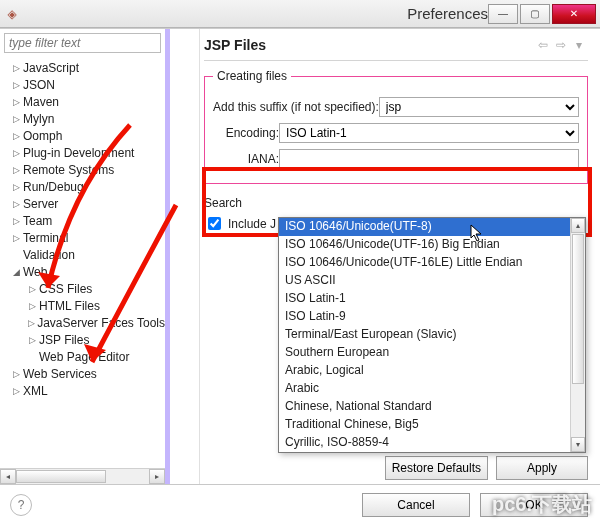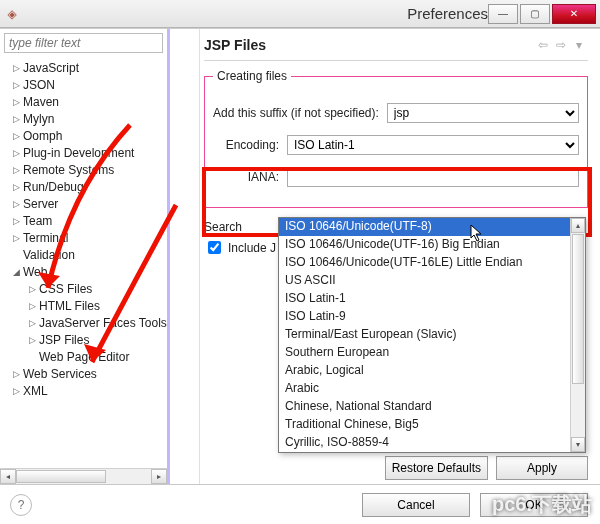--- a/index.html
+++ b/index.html
@@ -9,21 +9,21 @@
   .titlebar { height:28px; background:linear-gradient(#f4f4f4,#e4e4e4); border-bottom:1px solid #b5b5b5; display:flex; align-items:center; padding:0 4px; }
   .titlebar .icon { width:16px; height:16px; display:flex; align-items:center; justify-content:center; color:#a54; margin-right:4px;}
   .titlebar .title { font-size:15px; color:#333; flex:1;text-align:right; }
   .wbtns { display:flex; gap:2px; }
   .wbtn { width:30px; height:20px; border:1px solid #9a9a9a; background:linear-gradient(#fdfdfd,#e6e6e6); display:flex; align-items:center; justify-content:center; font-size:10px; color:#444;}
   .wbtn.close { background:linear-gradient(#e38,#c12 60%,#a01); color:#fff; border-color:#912; width:44px;}
   
   .content { display:flex; height:calc(100% - 28px - 40px); border-top:1px solid #ccc;}
   
   
-  .left { width:170px; border-right:3px solid #c4b5fd; display:flex; flex-direction:column; }
+  .left { width:170px; border-right:5px solid #c4b5fd; display:flex; flex-direction:column; }
   .filter { margin:4px; }
   .filter input { width:100%; height:20px; font-size:12px; padding:2px 4px; color:#888; font-style:italic; border:1px solid #bcbcbc;}
   .tree { flex:1; overflow:auto; padding:2px 0 2px 4px;}
   .tree-row { display:flex; align-items:center; height:17px; white-space:nowrap; cursor:default; }
   .tw { width:13px; display:inline-flex; align-items:center; justify-content:center; color:#666; font-size:9px;}
   .tree-row.l1 { padding-left:6px; }
   .tree-row.l2 { padding-left:22px; }
   .scroll-hor { height:16px; background:#f0f0f0; border-top:1px solid #d0d0d0; display:flex; }
   .scroll-hor .sbtn{ width:16px; background:linear-gradient(#fff,#e0e0e0); border:1px solid #c0c0c0; display:flex; align-items:center; justify-content:center; font-size:8px; color:#555;}
   .scroll-hor .track{flex:1; position:relative;}
@@ -33,21 +33,21 @@
   
   
   .right { flex:1; display:flex; flex-direction:column; padding:0 12px 0 4px; position:relative;}
   .hdr { display:flex; align-items:center; height:32px; border-bottom:1px solid #d4d4d4;}
   .hdr h2 { font-size:14px; font-weight:bold; margin:0; flex:1; }
   .navbtn { width:18px; height:16px; color:#aaa; font-size:12px; display:flex;align-items:center;justify-content:center;}
   
   .body { padding:8px 0; position:relative;}
   fieldset.cf { border:1px solid #ec4899; padding:8px; margin:0;}
   fieldset.cf legend { padding:0 4px; }
-  .row { display:flex; align-items:center; margin:12px 0; gap:8px;}
+  .row { display:flex; align-items:center; margin:6px 0; gap:0;}
   .row label { white-space:nowrap; }
   select.sel, input.txt { border:1px solid #aaa; height:20px; font-size:12px; padding:0 2px; background:#fff;}
   select.sel.full { flex:1; }
   .redbox { position:absolute; border:4px solid #e10; pointer-events:none; }
   .redbox.outer { left:-2px; top:106px; width:390px; height:70px;}
   
   .dropdown { position:absolute; left:74px; top:156px; width:308px; border:1px solid #7a7a7a; background:#fff; box-shadow:2px 2px 6px rgba(0,0,0,.25); z-index:5;}
   .dropdown .opt { height:18px; padding:1px 6px; white-space:nowrap; overflow:hidden; cursor:default;}
   .dropdown .opt.sel { background:#2f6fd0; color:#fff; }
   .dropdown .vbar { position:absolute; right:0; top:0; bottom:0; width:15px; background:#f0f0f0; border-left:1px solid #d0d0d0;}

